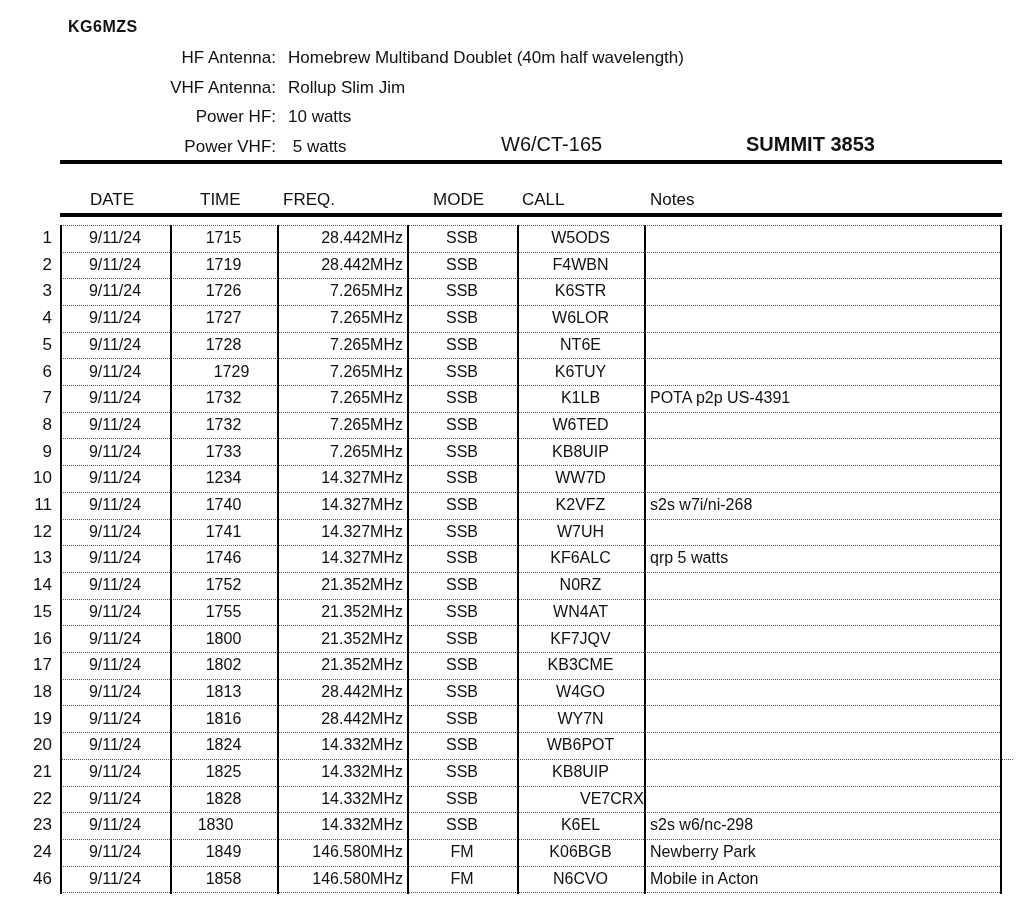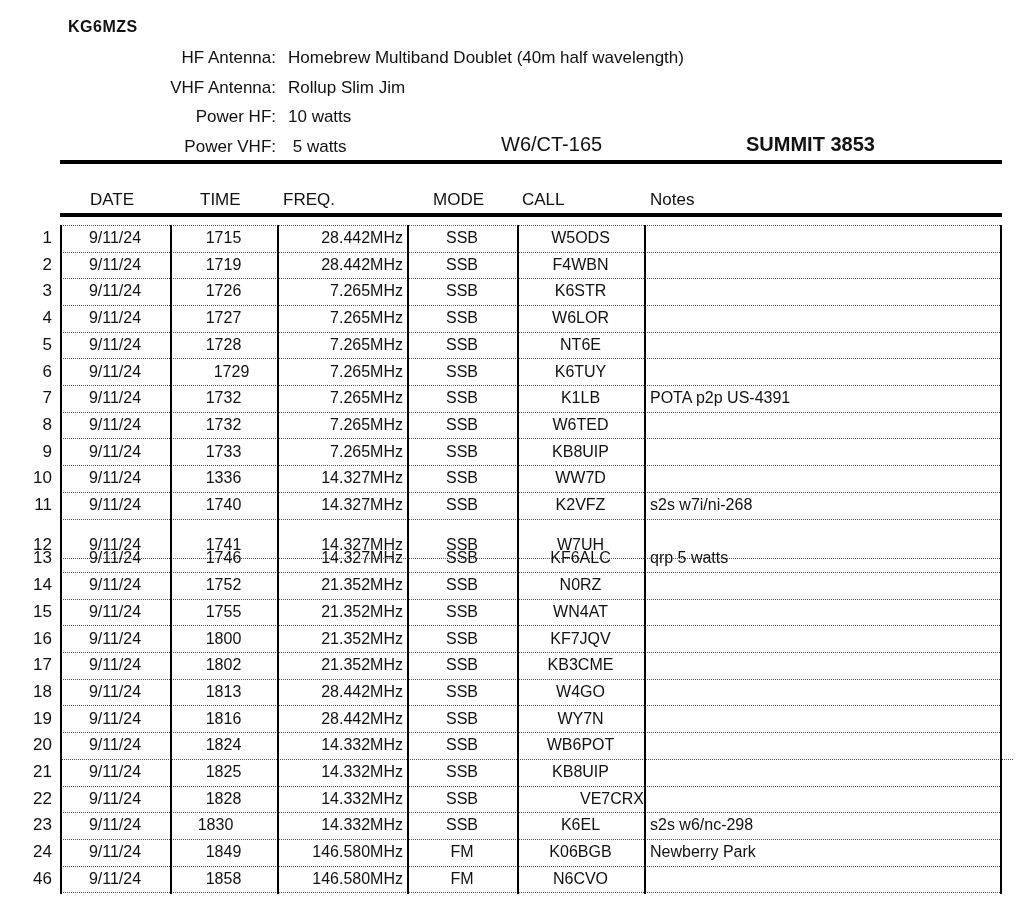--- a/index.html
+++ b/index.html
@@ -136,36 +136,36 @@
       <div class="cell" style="left: 0px; width: 110px; text-align: center;">9/11/24</div>
       <div class="cell" style="left: 110px; width: 107px; text-align: center;">1733</div>
       <div class="cell" style="left: 217px; width: 126px; text-align: right;">7.265MHz</div>
       <div class="cell" style="left: 347px; width: 110px; text-align: center;">SSB</div>
       <div class="cell" style="left: 457px; width: 127px; text-align: center;">KB8UIP</div>
       <div class="cell" style="left: 590px; width: 340px; text-align: left;"></div>
     </div>
     <div class="row" style="top: 240.3px;">
       <div class="rownum">10</div>
       <div class="cell" style="left: 0px; width: 110px; text-align: center;">9/11/24</div>
-      <div class="cell" style="left: 110px; width: 107px; text-align: center;">1336</div>
+      <div class="cell" style="left: 110px; width: 107px; text-align: center;">1234</div>
       <div class="cell" style="left: 217px; width: 126px; text-align: right;">14.327MHz</div>
       <div class="cell" style="left: 347px; width: 110px; text-align: center;">SSB</div>
       <div class="cell" style="left: 457px; width: 127px; text-align: center;">WW7D</div>
       <div class="cell" style="left: 590px; width: 340px; text-align: left;"></div>
     </div>
     <div class="row" style="top: 267px;">
       <div class="rownum">11</div>
       <div class="cell" style="left: 0px; width: 110px; text-align: center;">9/11/24</div>
       <div class="cell" style="left: 110px; width: 107px; text-align: center;">1740</div>
       <div class="cell" style="left: 217px; width: 126px; text-align: right;">14.327MHz</div>
       <div class="cell" style="left: 347px; width: 110px; text-align: center;">SSB</div>
       <div class="cell" style="left: 457px; width: 127px; text-align: center;">K2VFZ</div>
       <div class="cell" style="left: 590px; width: 340px; text-align: left;">s2s w7i/ni-268</div>
     </div>
-    <div class="row" style="top: 293.7px; margin-top: 13px;">
+    <div class="row" style="top: 293.7px;">
       <div class="rownum">12</div>
       <div class="cell" style="left: 0px; width: 110px; text-align: center;">9/11/24</div>
       <div class="cell" style="left: 110px; width: 107px; text-align: center;">1741</div>
       <div class="cell" style="left: 217px; width: 126px; text-align: right;">14.327MHz</div>
       <div class="cell" style="left: 347px; width: 110px; text-align: center;">SSB</div>
       <div class="cell" style="left: 457px; width: 127px; text-align: center;">W7UH</div>
       <div class="cell" style="left: 590px; width: 340px; text-align: left;"></div>
     </div>
     <div class="row" style="top: 320.4px;">
       <div class="rownum">13</div>
@@ -275,20 +275,21 @@
       <div class="cell" style="left: 457px; width: 127px; text-align: center;">K06BGB</div>
       <div class="cell" style="left: 590px; width: 340px; text-align: left;">Newberry Park</div>
     </div>
     <div class="row" style="top: 640.8px;">
       <div class="rownum">46</div>
       <div class="cell" style="left: 0px; width: 110px; text-align: center;">9/11/24</div>
       <div class="cell" style="left: 110px; width: 107px; text-align: center;">1858</div>
       <div class="cell" style="left: 217px; width: 126px; text-align: right;">146.580MHz</div>
       <div class="cell" style="left: 347px; width: 110px; text-align: center;">FM</div>
       <div class="cell" style="left: 457px; width: 127px; text-align: center;">N6CVO</div>
+      <div class="cell" style="left: 590px; width: 340px; text-align: left;">Mobile in Acton</div>
     </div>
   </div>
 
 <div class="vline" style="left:60px;"></div>
 <div class="vline" style="left:170px;"></div>
 <div class="vline" style="left:277px;"></div>
 <div class="vline" style="left:407px;"></div>
 <div class="vline" style="left:517px;"></div>
 <div class="vline" style="left:644px;"></div>
 <div class="vline" style="left:1000px;"></div>

